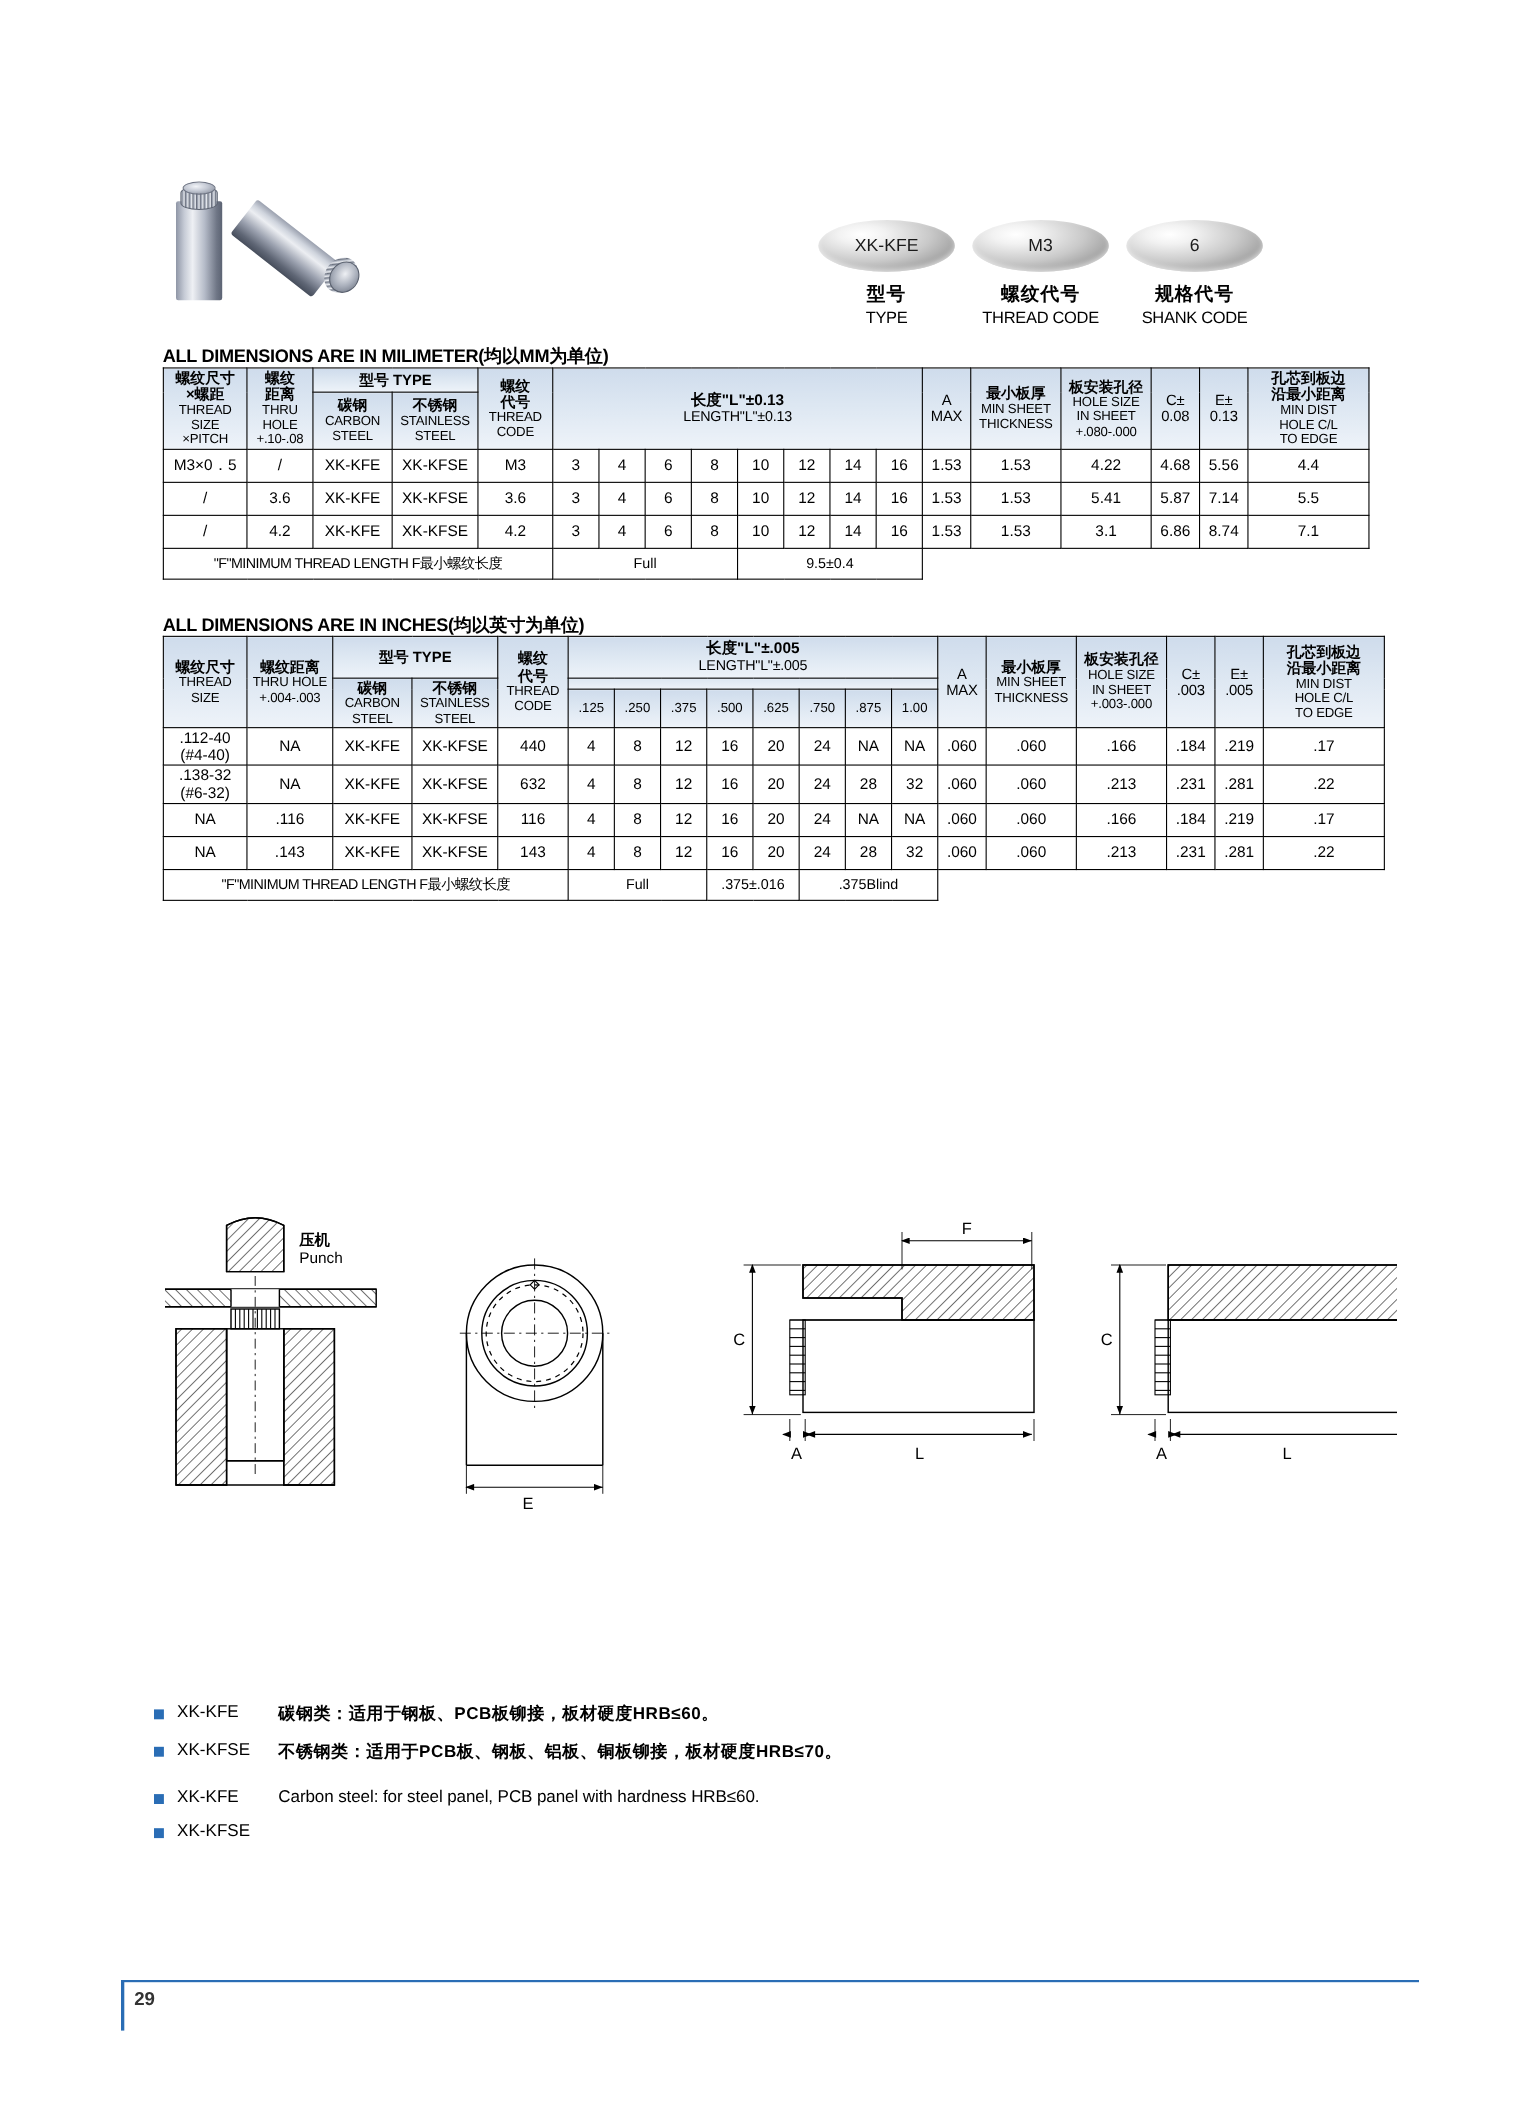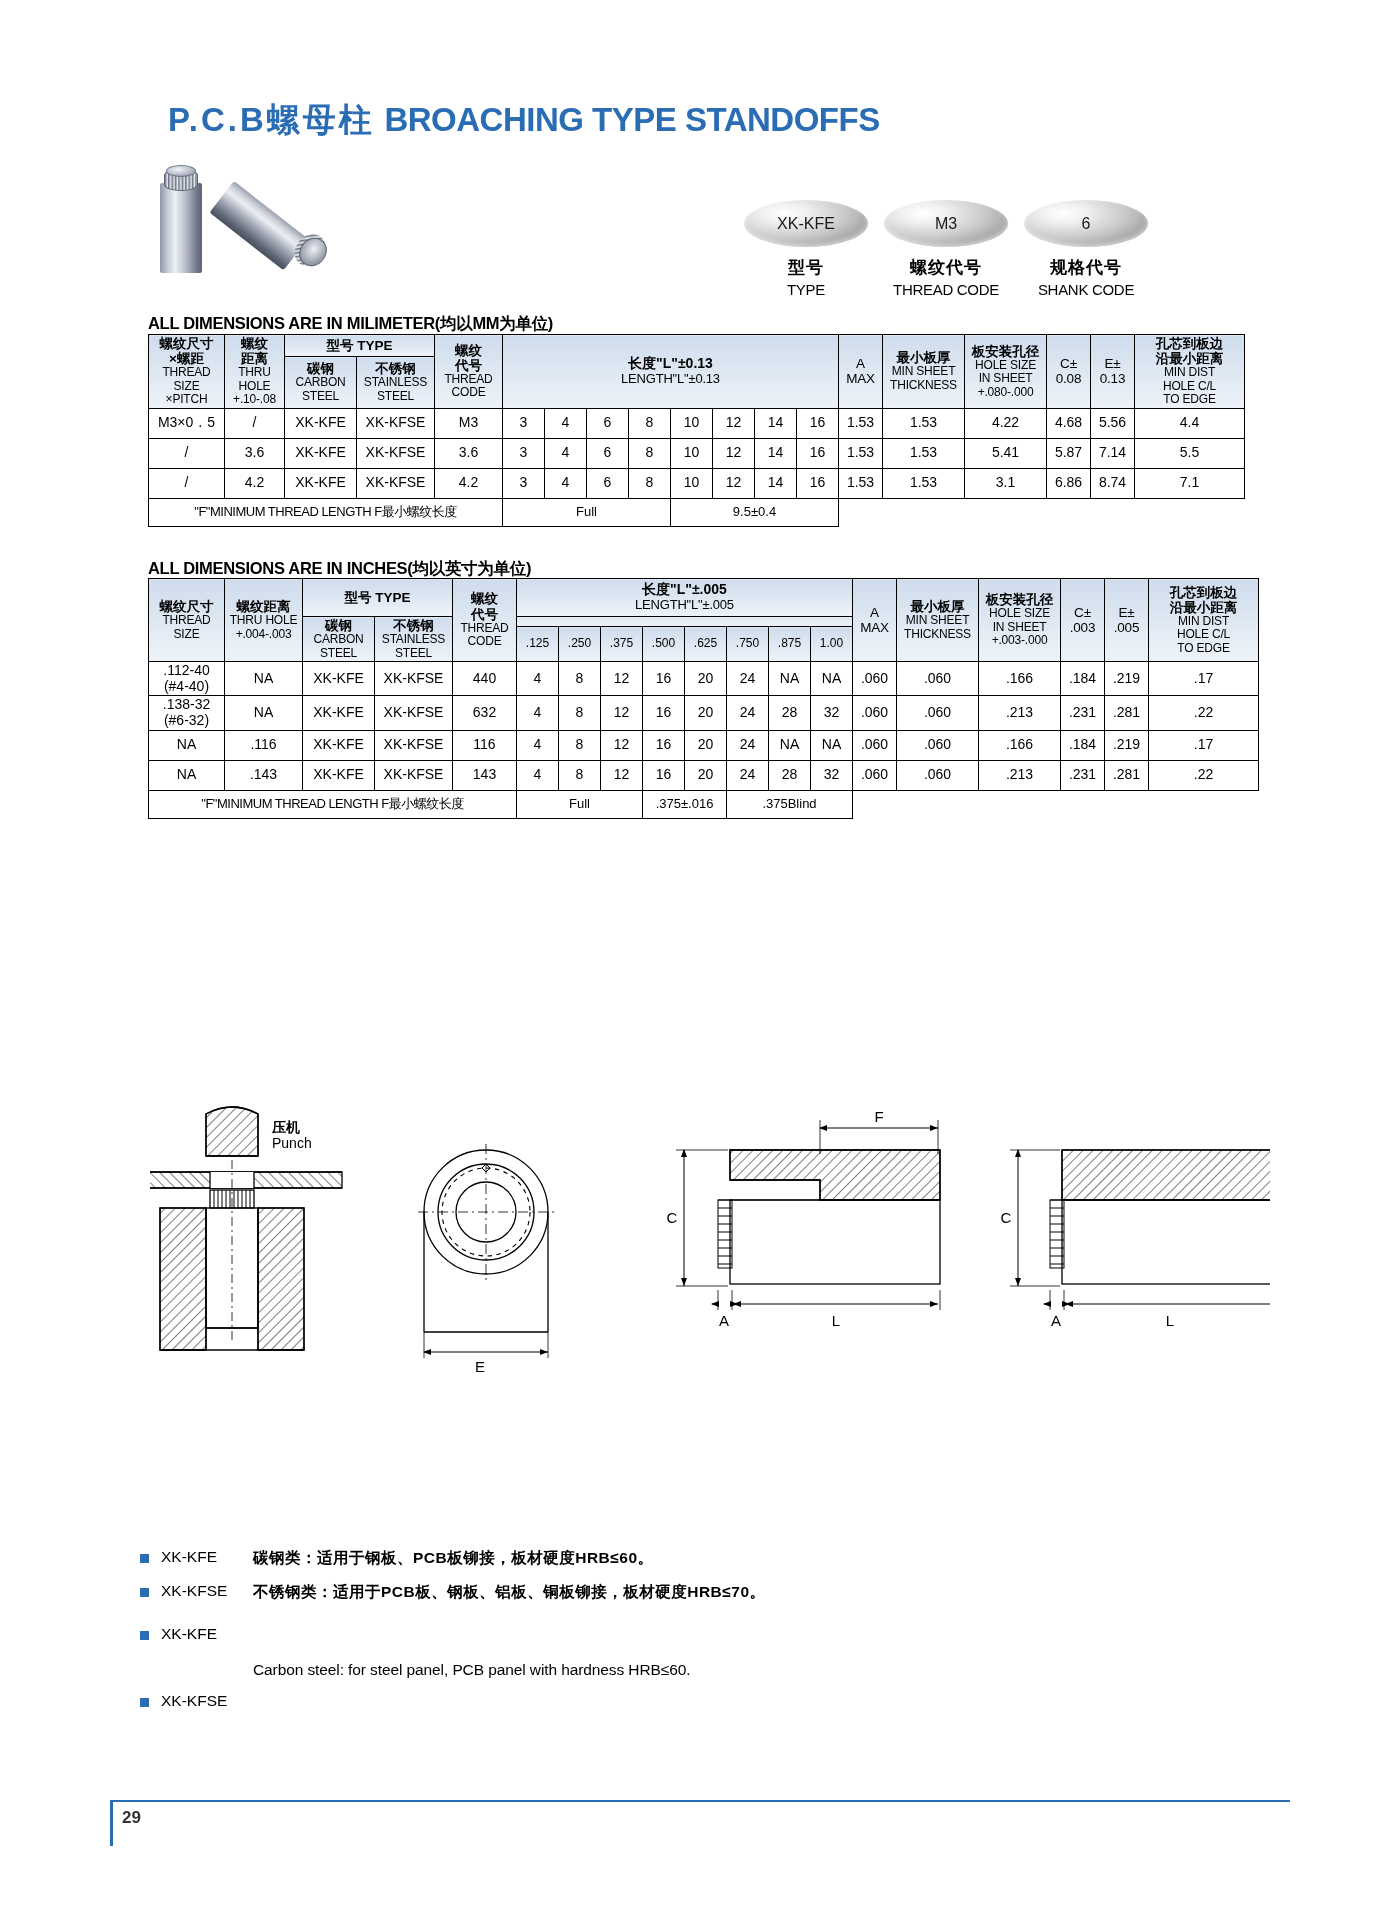--- a/index.html
+++ b/index.html
@@ -132,42 +132,38 @@
 
   
   .notes { position:absolute; left:140px; top:1548px; width:1100px; }
   .note-line { display:flex; align-items:flex-start; margin-bottom:13px; }
   .note-line.gap { margin-top:22px; }
   .bullet {
     width:9px; height:9px; background:#2a6db5; margin-top:6px; margin-right:12px; flex:none;
   }
   .note-code { width:92px; flex:none; font-size:15.5px; }
   .note-cn { font-size:15.5px; font-weight:bold; letter-spacing:0.5px; }
-  .note-en { font-size:15.5px; letter-spacing:-0.1px;margin-top:36px; }
+  .note-en { font-size:15.5px; letter-spacing:-0.1px; }
 
   
   .footer-rule {
     position:absolute; left:110px; top:1800px; width:1180px; height:2px; background:#2a6db5;
   }
   .footer-bar {
     position:absolute; left:110px; top:1800px; width:3px; height:46px; background:#2a6db5;
   }
   .pagenum {
     position:absolute; left:122px; top:1808px; font-size:17px; font-weight:bold; color:#333;
   }
 </style>
 </head>
 <body>
 
 <div class="page">
 
-  <div class="title">
-    <span class="cn">P.C.B螺母柱</span>
-    <span class="en">BROACHING TYPE STANDOFFS</span>
-  </div>
 
   <div class="prod-wrap">
     <div class="prod-vert">
       <div class="body"></div>
       <div class="knurl"></div>
       <div class="top-ring"></div>
     </div>
     <div class="prod-tilt">
       <div class="tbody"></div>
       <div class="tknurl"></div>

